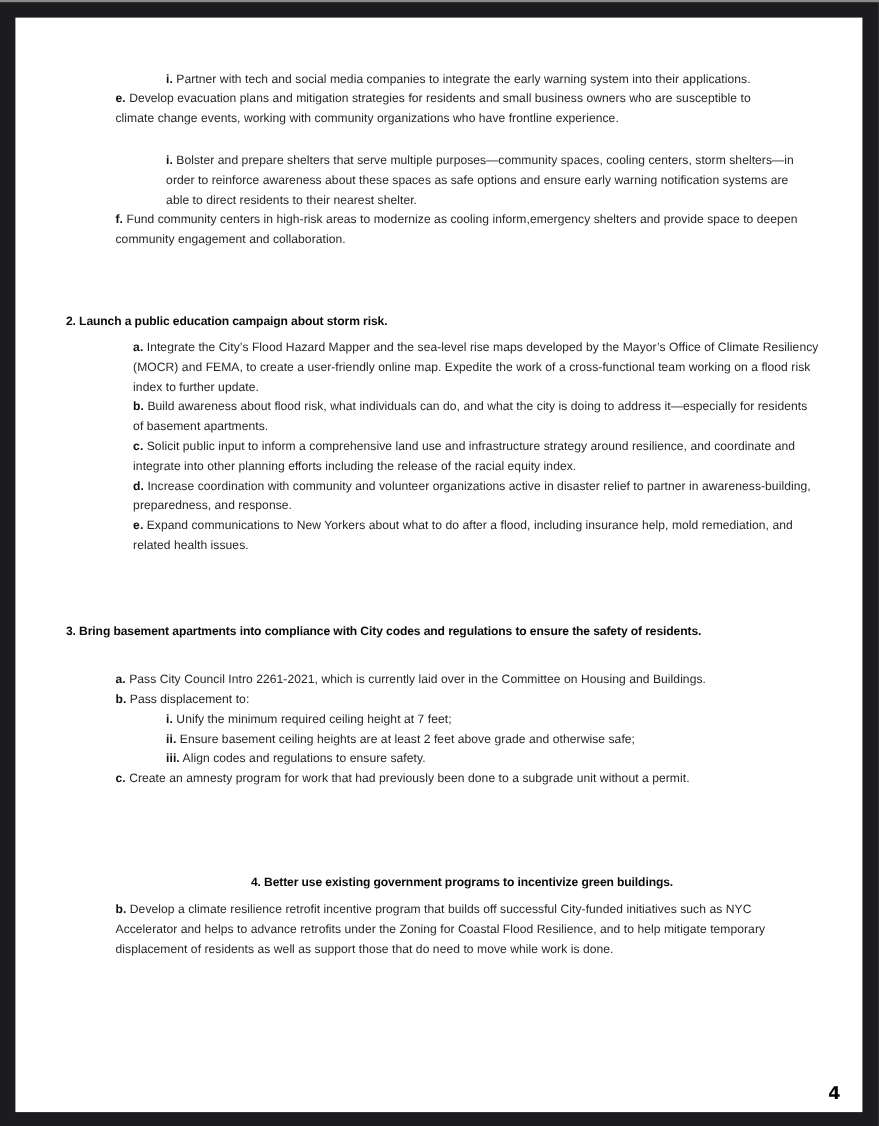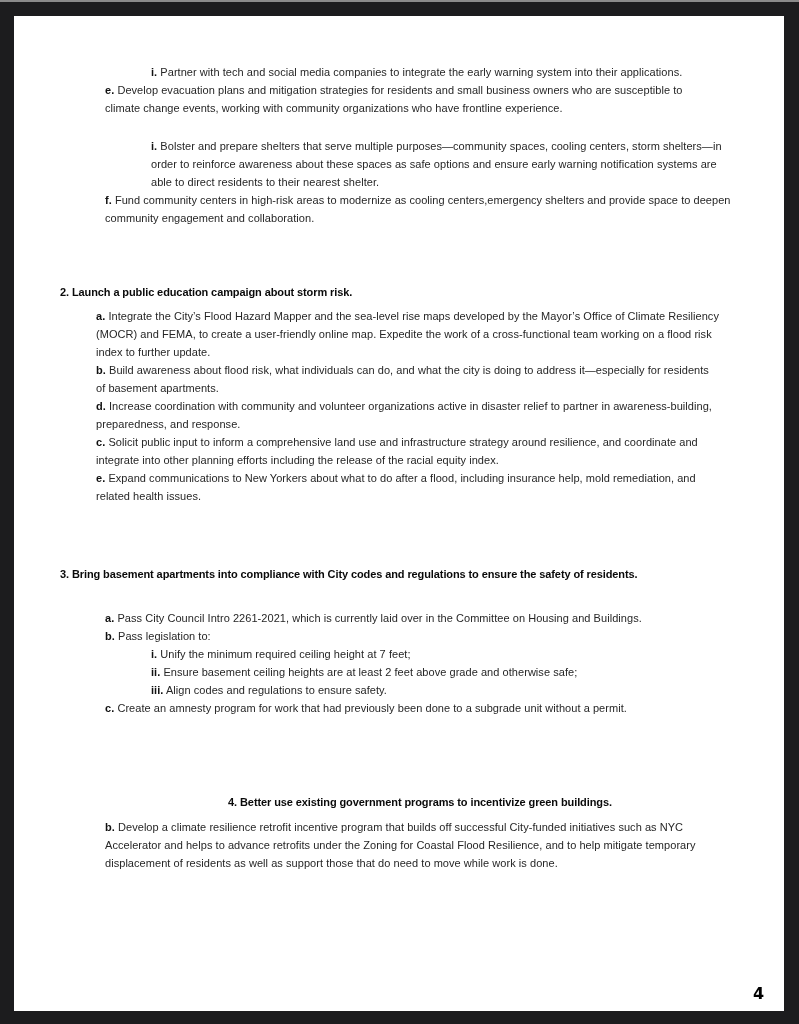--- a/index.html
+++ b/index.html
@@ -41,57 +41,57 @@
     <p class="item" style="width:610px;">
       <span class="lbl">e.</span>
       <span>Develop evacuation plans and mitigation strategies for residents and small business owners who are susceptible to climate change events, working with community organizations who have frontline experience.</span>
     </p>
     <p class="item sub" style="width:580px;margin-top:20px;">
       <span class="lbl">i.</span>
       <span>Bolster and prepare shelters that serve multiple purposes—community spaces, cooling centers, storm shelters—in order to reinforce awareness about these spaces as safe options and ensure early warning notification systems are able to direct residents to their nearest shelter.</span>
     </p>
     <p class="item" style="width:635px;">
       <span class="lbl">f.</span>
-      <span>Fund community centers in high-risk areas to modernize as cooling centers,emergency shelters and provide space to deepen community engagement and collaboration.</span>
+      <span>Fund community centers in high-risk areas to modernize as cooling inform,emergency shelters and provide space to deepen community engagement and collaboration.</span>
     </p>
   </div>
 
   <h2 class="h" style="top:266px; width:700px;">2. Launch a public education campaign about storm risk.</h2>
-  <div class="blk" style="left:82px; top:291px; width:640px;">
+  <div class="blk" style="left:107px; top:291px; width:640px;">
     <p class="item">
       <span class="lbl">a.</span>
       <span>Integrate the City’s Flood Hazard Mapper and the sea-level rise maps developed by the Mayor’s Office of Climate Resiliency (MOCR) and FEMA, to create a user-friendly online map. Expedite the work of a cross-functional team working on a flood risk index to further update.</span>
     </p>
     <p class="item" style="width:620px;">
       <span class="lbl">b.</span>
       <span>Build awareness about flood risk, what individuals can do, and what the city is doing to address it—especially for residents of basement apartments.</span>
     </p>
     <p class="item" style="width:625px;">
+      <span class="lbl">c.</span>
+      <span>Solicit public input to inform a comprehensive land use and infrastructure strategy around resilience, and coordinate and integrate into other planning efforts including the release of the racial equity index.</span>
+    </p>
+    <p class="item" style="width:625px;">
       <span class="lbl">d.</span>
       <span>Increase coordination with community and volunteer organizations active in disaster relief to partner in awareness-building, preparedness, and response.</span>
-    </p>
-    <p class="item" style="width:625px;">
-      <span class="lbl">c.</span>
-      <span>Solicit public input to inform a comprehensive land use and infrastructure strategy around resilience, and coordinate and integrate into other planning efforts including the release of the racial equity index.</span>
     </p>
     <p class="item" style="width:605px;">
       <span class="lbl">e.</span>
       <span>Expand communications to New Yorkers about what to do after a flood, including insurance help, mold remediation, and related health issues.</span>
     </p>
   </div>
 
   <h2 class="h" style="top:548px; width:620px;">3. Bring basement apartments into compliance with City codes and regulations to ensure the safety of residents.</h2>
   <div class="blk" style="left:91px; top:593px; width:625px;">
     <p class="item" style="width:590px;">
       <span class="lbl">a.</span>
       <span>Pass City Council Intro 2261-2021, which is currently laid over in the Committee on Housing and Buildings.</span>
     </p>
     <p class="item">
       <span class="lbl">b.</span>
-      <span>Pass legislation to:</span>
+      <span>Pass displacement to:</span>
     </p>
     <p class="item sub" style="width:560px;">
       <span class="lbl">i.</span>
       <span>Unify the minimum required ceiling height at 7 feet;</span>
     </p>
     <p class="item sub" style="width:560px;">
       <span class="lbl">ii.</span>
       <span>Ensure basement ceiling heights are at least 2 feet above grade and otherwise safe;</span>
     </p>
     <p class="item sub" style="width:560px;">

